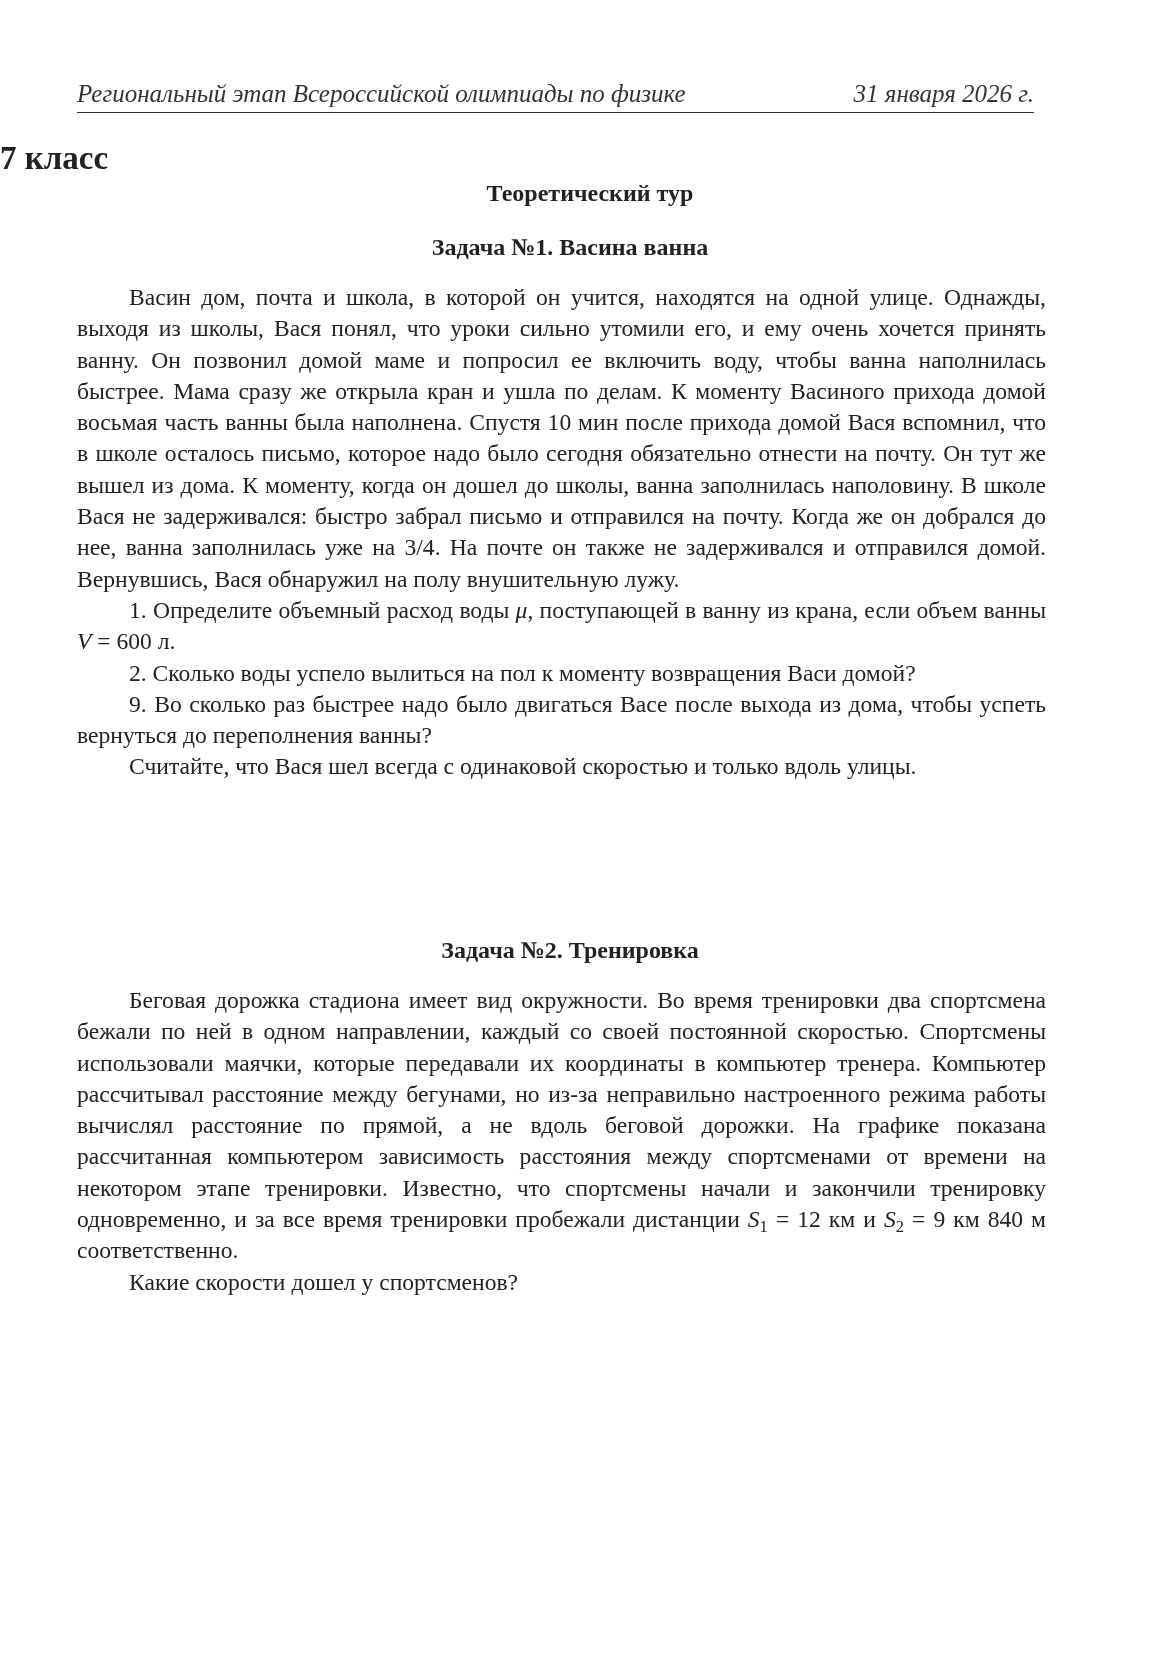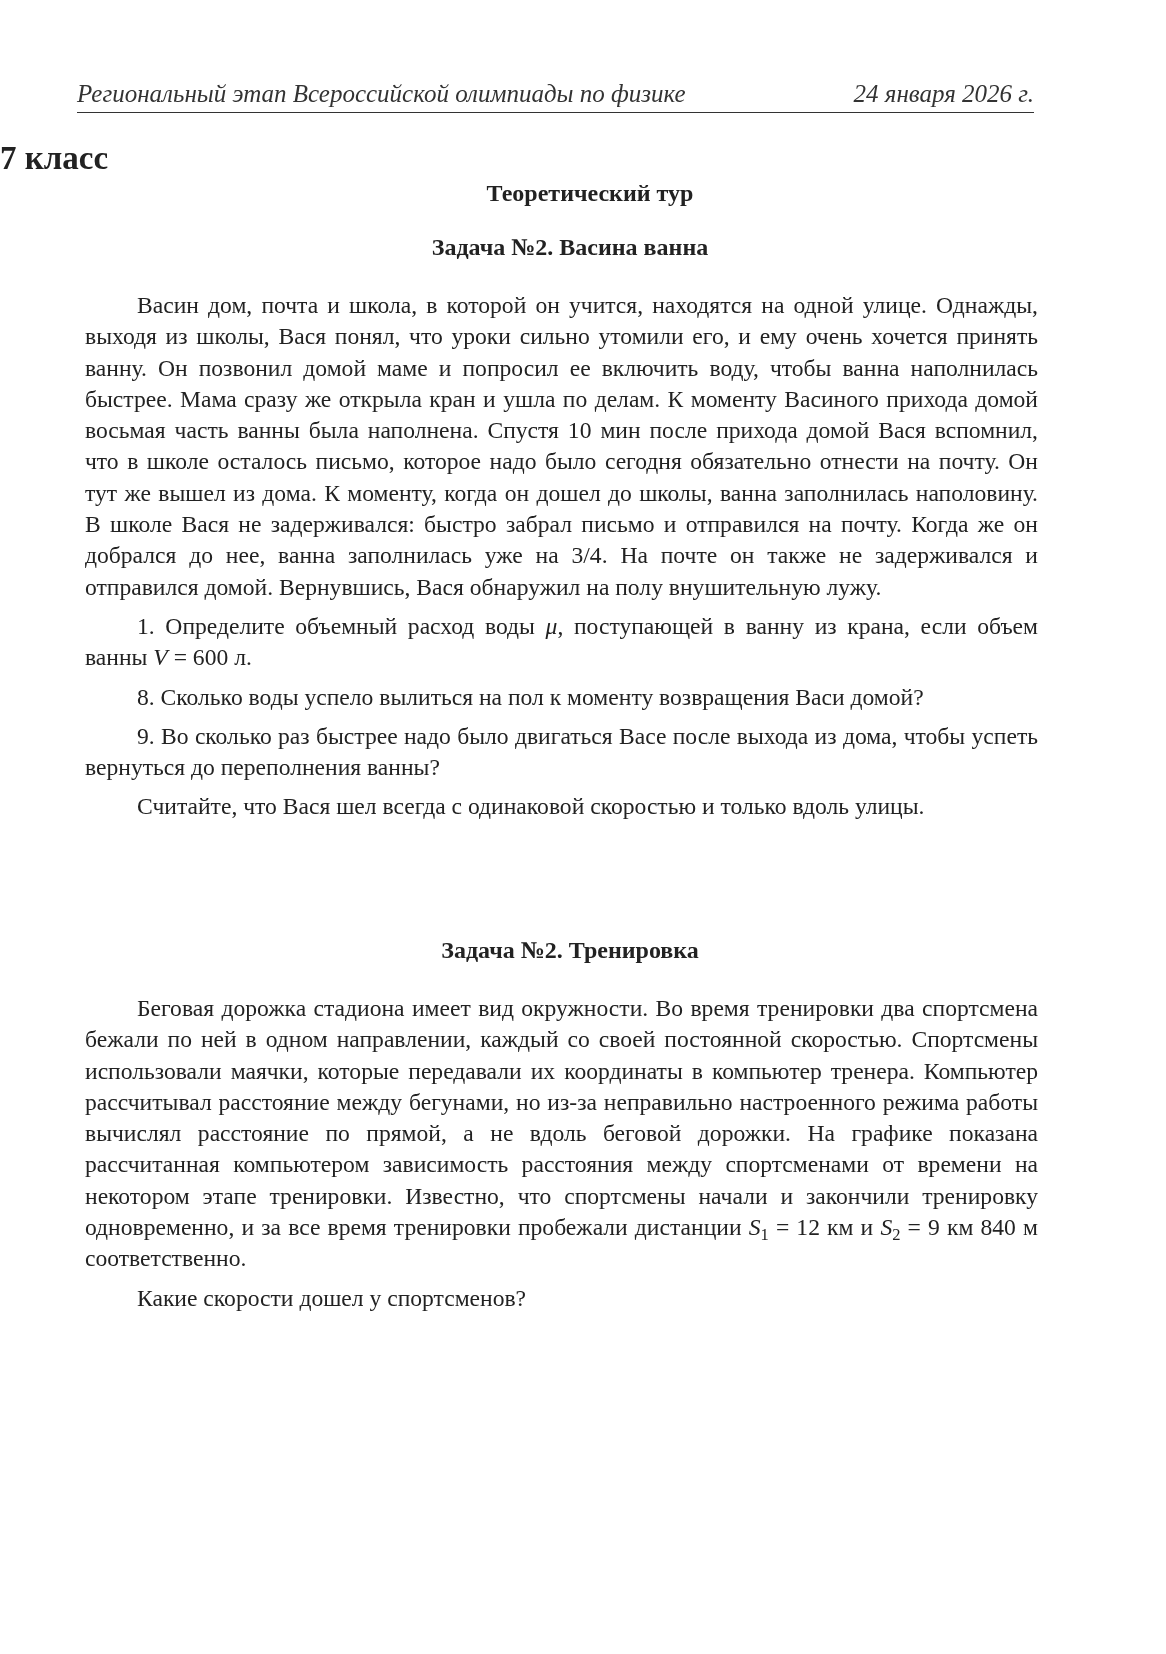--- a/index.html
+++ b/index.html
@@ -12,44 +12,44 @@
   }
   .head-rule { position: absolute; left: 77px; top: 112px; width: 957px; height: 0; border-top: 1.3px solid #333333; }
   .grade { position: absolute; left: 0; width: 1110px; top: 140px; font-family: "Liberation Serif", serif; font-weight: bold; font-size: 33px; color: #222; }
   .round { position: absolute; left: 0; width: 1180px; text-align: center; top: 180px; font-family: "Liberation Serif", serif; font-weight: bold; font-size: 24px; color: #222; }
   .problem-title { position: absolute; left: 0; width: 1140px; text-align: center; font-family: "Liberation Serif", serif; font-weight: bold; font-size: 24px; color: #222; }
   .body-text {
     position: absolute; left: 77px; width: 969px;
     font-family: "Liberation Serif", serif; font-size: 23.6px; line-height: 31.3px; color: #222;
     text-align: justify;
   }
-  .body-text p { margin: 8px; text-indent: 52px; text-align: justify; }
+  .body-text p { margin: 0; text-indent: 52px; text-align: justify; }
   .math { font-style: italic; }
   sub { font-size: 0.7em; vertical-align: -0.3em; line-height: 0; font-style: normal; }
 </style>
 </head>
 <body>
 
 <div class="page">
 
   <div class="running-head">
     <span>Региональный этап Всероссийской олимпиады по физике</span>
-    <span>24 января 2026 г.</span>
+    <span>31 января 2026 г.</span>
   </div>
   <div class="head-rule"></div>
 
   <div class="grade">7 класс</div>
   <div class="round">Теоретический тур</div>
 
-  <div class="problem-title" style="top:234px;">Задача №2. Васина ванна</div>
+  <div class="problem-title" style="top:234px;">Задача №1. Васина ванна</div>
 
   <div class="body-text" style="top:282px;">
     <p>Васин дом, почта и школа, в которой он учится, находятся на одной улице. Однажды, выходя из школы, Вася понял, что уроки сильно утомили его, и ему очень хочется принять ванну. Он позвонил домой маме и попросил ее включить воду, чтобы ванна наполнилась быстрее. Мама сразу же открыла кран и ушла по делам. К моменту Васиного прихода домой восьмая часть ванны была наполнена. Спустя 10 мин после прихода домой Вася вспомнил, что в школе осталось письмо, которое надо было сегодня обязательно отнести на почту. Он тут же вышел из дома. К моменту, когда он дошел до школы, ванна заполнилась наполовину. В школе Вася не задерживался: быстро забрал письмо и отправился на почту. Когда же он добрался до нее, ванна заполнилась уже на 3/4. На почте он также не задерживался и отправился домой. Вернувшись, Вася обнаружил на полу внушительную лужу.</p>
     <p><span>1. Определите объемный расход воды </span><span class="math">μ</span><span>, поступающей в ванну из крана, если объем ванны </span><span class="math">V</span><span> = 600 л.</span></p>
-    <p>8. Сколько воды успело вылиться на пол к моменту возвращения Васи домой?</p>
+    <p>2. Сколько воды успело вылиться на пол к моменту возвращения Васи домой?</p>
     <p>9. Во сколько раз быстрее надо было двигаться Васе после выхода из дома, чтобы успеть вернуться до переполнения ванны?</p>
     <p>Считайте, что Вася шел всегда с одинаковой скоростью и только вдоль улицы.</p>
   </div>
 
   <div class="problem-title" style="top:937px;">Задача №2. Тренировка</div>
 
   <div class="body-text" style="top:985px;">
     <p><span>Беговая дорожка стадиона имеет вид окружности. Во время тренировки два спортсмена бежали по ней в одном направлении, каждый со своей постоянной скоростью. Спортсмены использовали маячки, которые передавали их координаты в компьютер тренера. Компьютер рассчитывал расстояние между бегунами, но из-за неправильно настроенного режима работы вычислял расстояние по прямой, а не вдоль беговой дорожки. На графике показана рассчитанная компьютером зависимость расстояния между спортсменами от времени на некотором этапе тренировки. Известно, что спортсмены начали и закончили тренировку одновременно, и за все время тренировки пробежали дистанции </span><span class="math"><span>S</span><sub>1</sub></span><span> = 12 км и </span><span class="math"><span>S</span><sub>2</sub></span><span> = 9 км 840 м соответственно.</span></p>
     <p>Какие скорости дошел у спортсменов?</p>
   </div>

